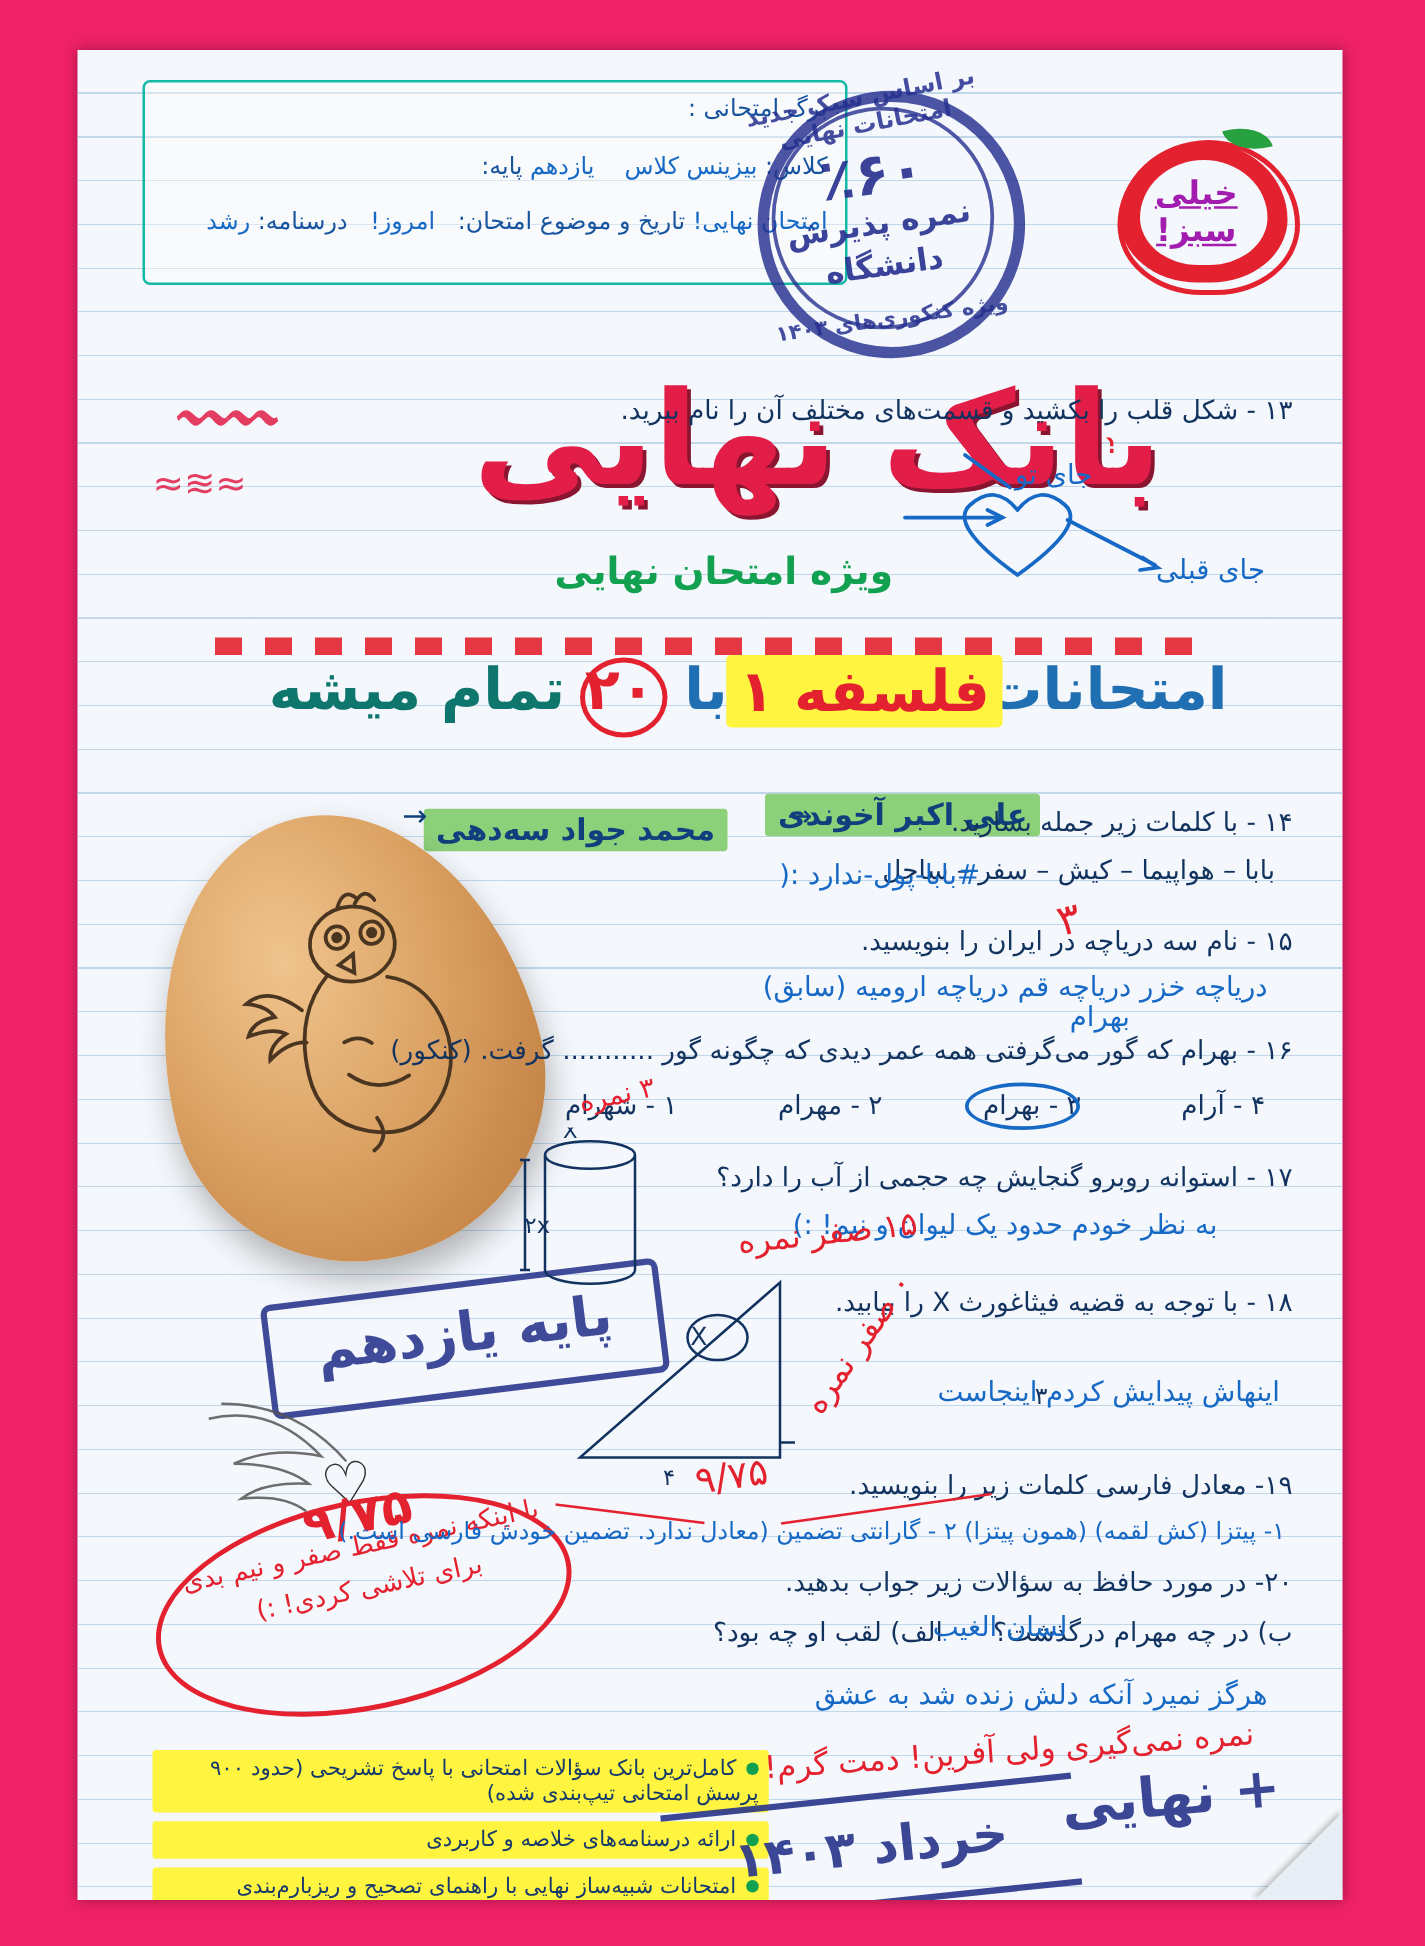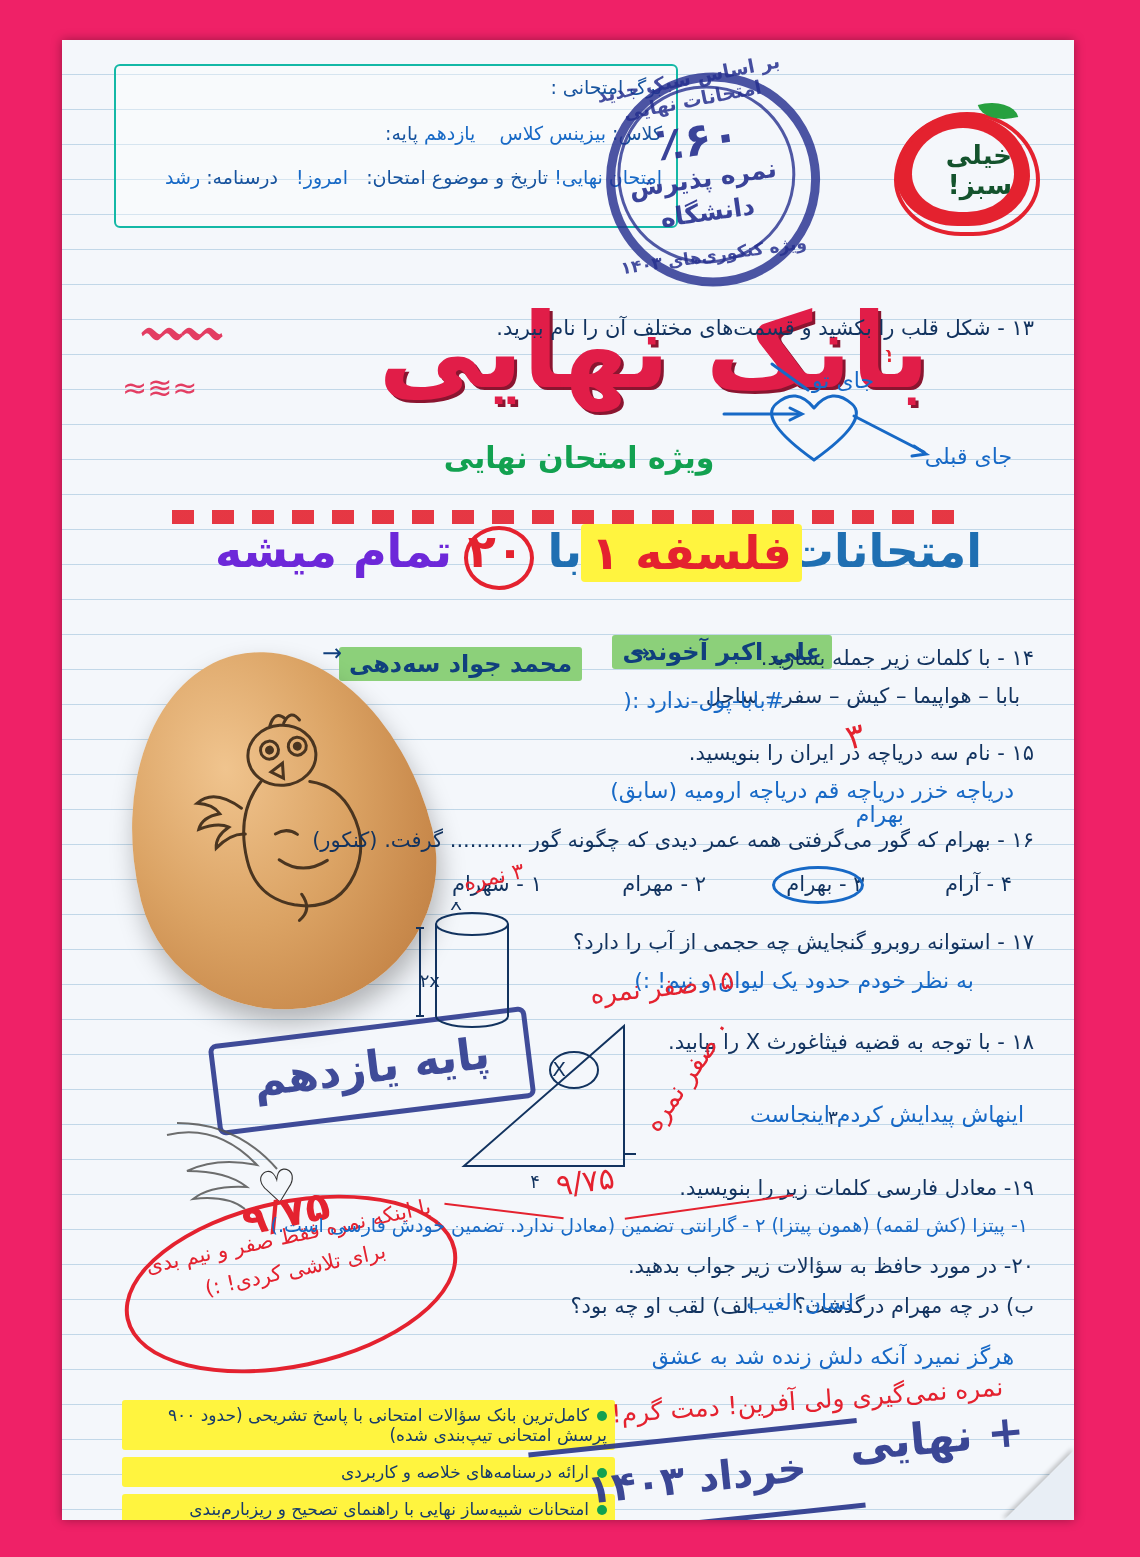--- a/index.html
+++ b/index.html
@@ -59,22 +59,22 @@
   }
   .apple-inner{
     position:absolute;left:16px;top:14px;width:102px;height:84px;background:#f4f7fb;
     border-radius:50% 50% 46% 46%/55% 55% 45% 45%;
   }
   .leaf{
     position:absolute;left:92px;top:4px;width:36px;height:22px;background:#27a03f;
     border-radius:0 100% 0 100%;transform:rotate(-15deg);
   }
   .logo-text{
-    position:absolute;left:14px;top:44px;width:110px;text-align:right;
-    color:#14532d;font-size:26px;font-weight:bold;
+    position:absolute;left:14px;top:44px;width:110px;text-align:center;
+    color:#a21caf;font-size:26px;font-weight:bold;text-decoration:underline;
   }
   
   .stamp-round{
     position:absolute;left:505px;top:20px;width:270px;height:225px;
     transform:rotate(-8deg);
   }
   .stamp-round .ring{
     position:absolute;left:38px;top:14px;width:196px;height:196px;border-radius:50%;
     border:9px solid #26308f;opacity:.82;
   }
@@ -106,21 +106,21 @@
   .row-highlight{
     position:absolute;left:100px;top:480px;width:820px;height:78px;
   }
   .hl-item{position:absolute;top:4px;font-size:46px;font-weight:bold;white-space:nowrap;}
   .hl-a{right:0px;color:#1f6fb2;}
   .hl-b{right:180px;background:#fff43f;color:#e4222f;padding:2px 10px;border-radius:4px;}
   .hl-c{right:400px;color:#1f6fb2;}
   .hl-circle{
     position:absolute;right:448px;top:6px;width:62px;height:56px;border:4px solid #e4222f;border-radius:50%;
   }
-  .hl-d{right:520px;color:#6d28d9;}
+  .hl-d{right:520px;color:#0f766e;}
   .dash-top{
     position:absolute;left:110px;top:470px;width:800px;height:14px;
     background:repeating-linear-gradient(to right,#e4222f 0 22px,transparent 22px 40px);
     opacity:.9;
   }
   
   .authors{
     position:absolute;left:120px;top:595px;width:650px;height:38px;
   }
   .author{

